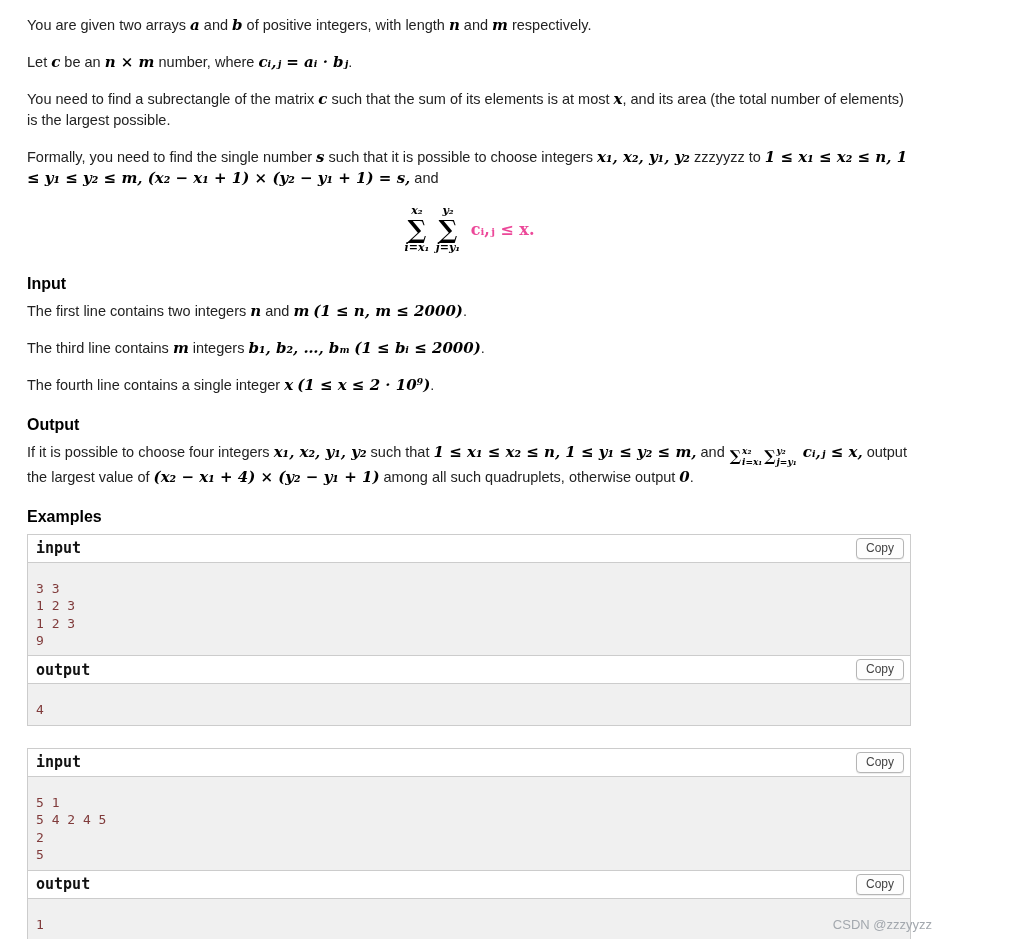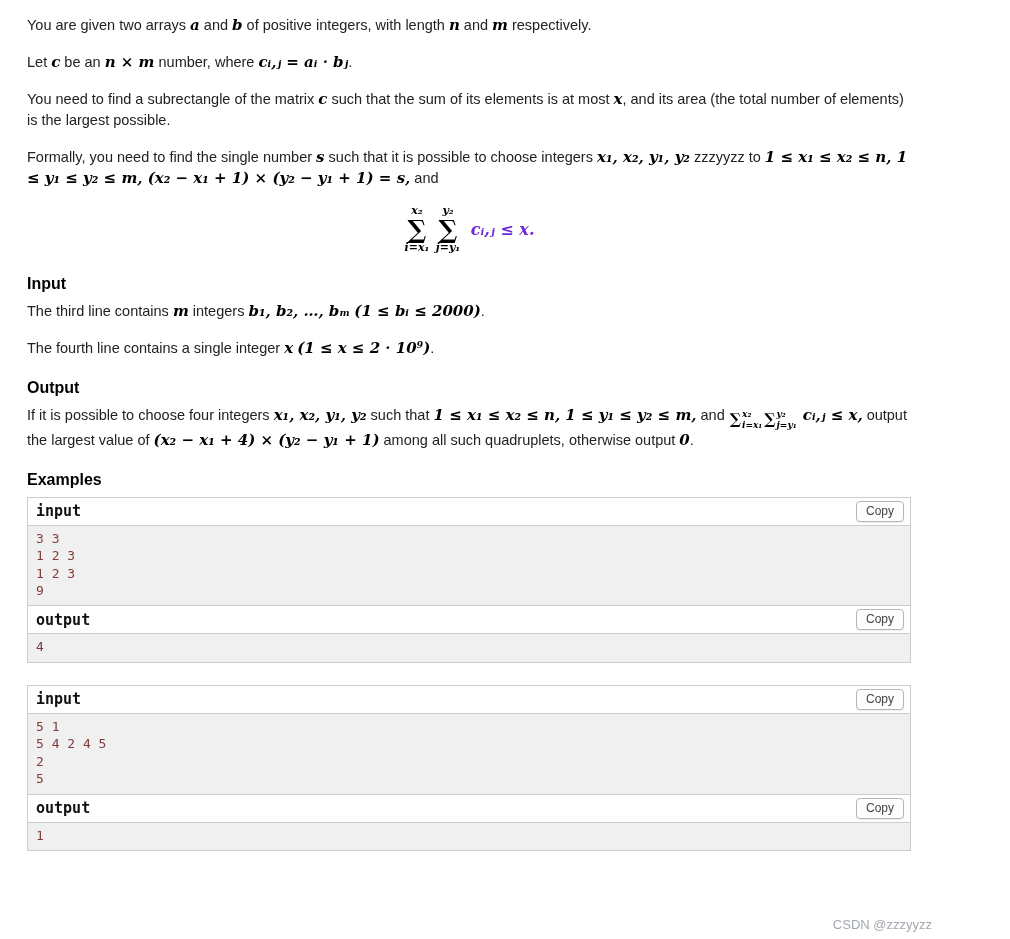--- a/index.html
+++ b/index.html
@@ -60,24 +60,23 @@
   .bigsum .sig {
     display: block;
     font-size: 25px;
     line-height: 1.0;
     font-weight: bold;
     font-style: normal;
     color: #000;
   }
   .fbody {
     font-family: "DejaVu Serif", "DejaVu Sans", serif;
-    font-style: italic;
     font-weight: bold;
     font-size: 16px;
-    color: #6d28d9;
+    color: #ec4899;
     vertical-align: middle;
     margin-left: 5px;
   }
 
   
   .isum {
     display: inline-flex;
     align-items: center;
     vertical-align: -4px;
     font-family: "DejaVu Serif", "DejaVu Sans", serif;
@@ -124,21 +123,21 @@
     background: #fdfdfd;
     border: 1px solid #b5b5b5;
     border-radius: 4px;
     padding: 2px 9px;
     line-height: 1.25;
     cursor: pointer;
     box-shadow: 0 1px 1px rgba(0,0,0,0.08);
   }
   pre.ex-body {
     margin: 0;
-    padding: 4px 8px 6px 8px;
+    padding: 17px 8px 6px 8px;
     background: #f0f0f0;
     border-bottom: 1px solid #ccc;
     font-family: "DejaVu Sans Mono", "Liberation Mono", monospace;
     font-size: 13px;
     line-height: 17.4px;
     color: #803b3b;
     white-space: pre;
   }
   pre.ex-body.last { border-bottom: none; }
 
@@ -169,20 +168,21 @@
     <span class="bigsum">
       <span class="lim">y₂</span>
       
       <span class="sig">∑</span>
       <span class="lim">j=y₁</span>
     </span>
     <span class="fbody">cᵢ,ⱼ ≤ x.</span>
   </div>
 
   <h2 class="sec">Input</h2>
+  <p class="stmt"><span class="txt">The first line contains two integers </span><span class="math">n</span><span class="txt"> and </span><span class="math">m</span><span class="txt"> </span><span class="math">(1 ≤ n, m ≤ 2000)</span><span class="txt">.</span></p>
   <p class="stmt"><span class="txt">The third line contains </span><span class="math">m</span><span class="txt"> integers </span><span class="math">b₁, b₂, …, bₘ</span><span class="txt"> </span><span class="math">(1 ≤ bᵢ ≤ 2000)</span><span class="txt">.</span></p>
   <p class="stmt"><span class="txt">The fourth line contains a single integer </span><span class="math">x</span><span class="txt"> </span><span class="math">(1 ≤ x ≤ 2 · 10⁹)</span><span class="txt">.</span></p>
 
   <h2 class="sec">Output</h2>
   <p class="stmt"><span class="txt">If it is possible to choose four integers </span><span class="math">x₁, x₂, y₁, y₂</span><span class="txt"> such that </span><span class="math">1 ≤ x₁ ≤ x₂ ≤ n, 1 ≤ y₁ ≤ y₂ ≤ m,</span><span class="txt"> and </span><span class="isum">
         <span class="isig">∑</span>
         <span class="iscripts">
           <span>x₂</span>
           <span>i=x₁</span>
         </span>

